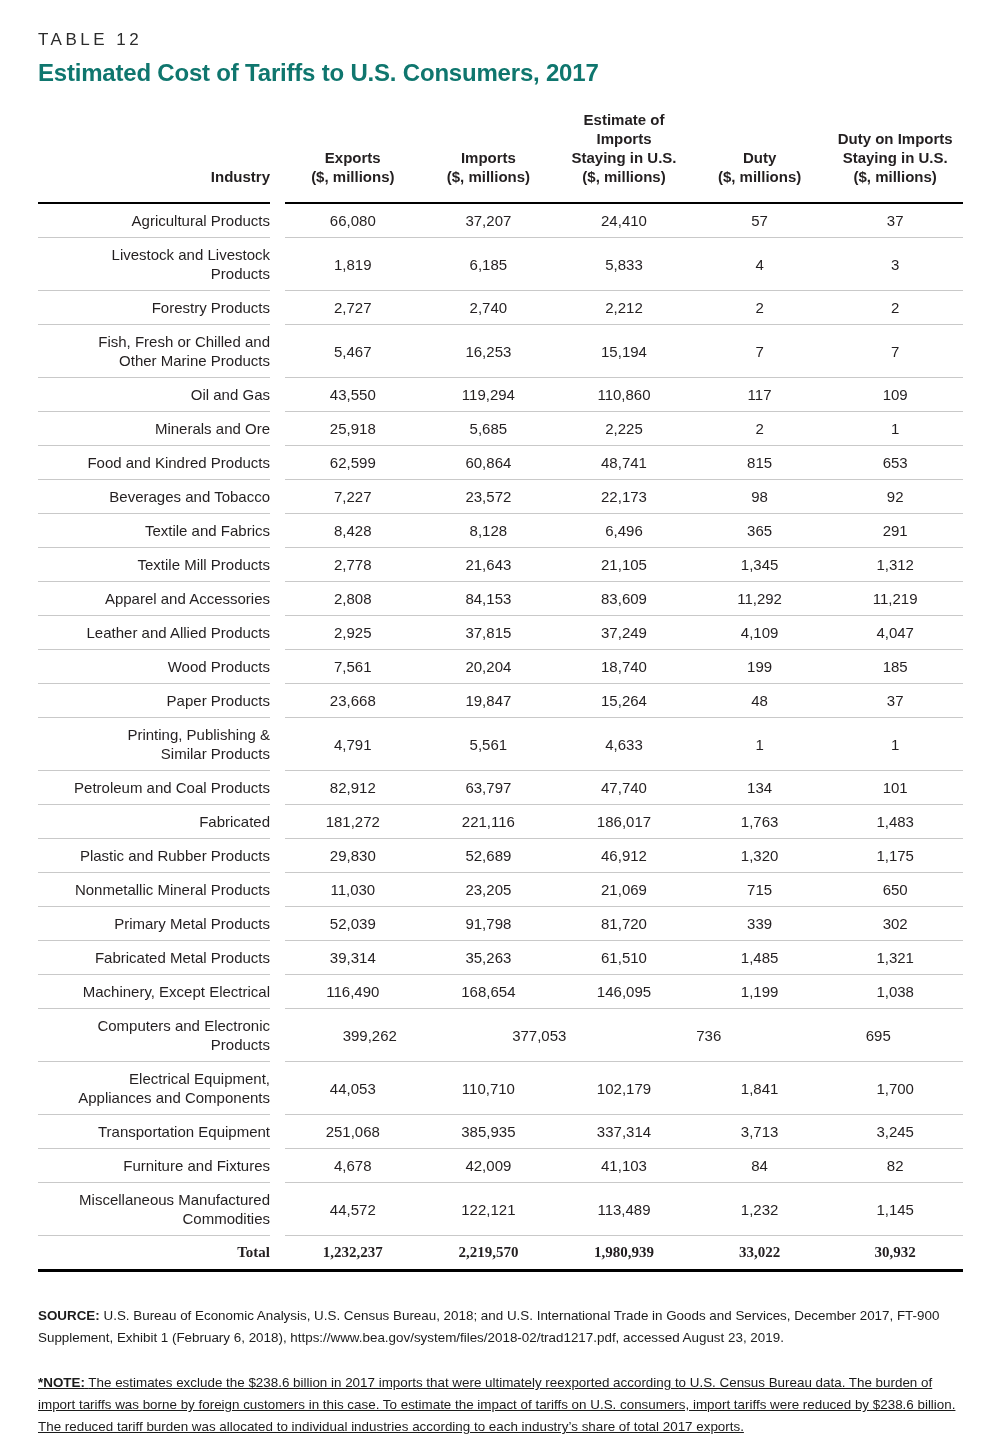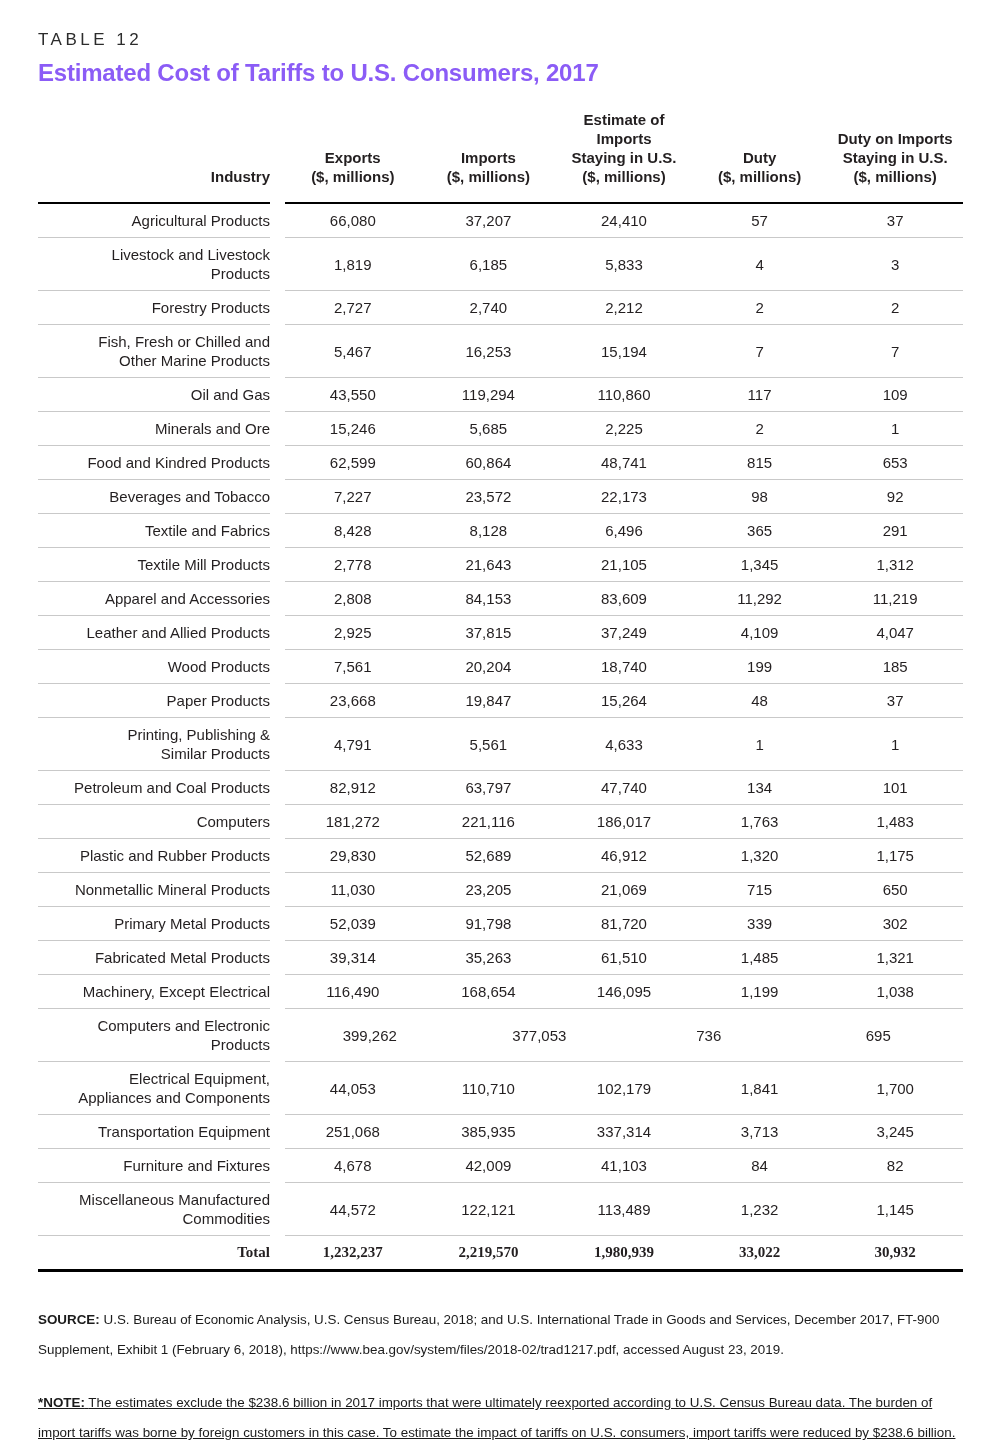--- a/index.html
+++ b/index.html
@@ -28,21 +28,21 @@
     font-weight: 500;
     letter-spacing: 3.5px;
     color: #2c2c2c;
     margin-top: 2px;
   }
   .table-title {
     font-size: 24px;
     font-weight: 800;
     letter-spacing: -0.2px;
     margin: 9px 0 0 0;
-    color: #8b5cf6;
+    color: #0f766e;
   }
   .data-table {
     margin-top: 23px;
     border-bottom: 3px solid var(--rule);
   }
   .row { display: flex; align-items: stretch; }
   .industry-cell {
     width: 232px;
     display: flex;
     align-items: center;
@@ -82,21 +82,21 @@
   
   .body-row .industry-cell,
   .body-row .values { border-bottom: 1px solid var(--sep); }
   .total-row .industry-cell,
   .total-row .values { border-bottom: none; font-family: Liberation Serif, serif; }
   .total-row .industry-cell,
   .total-row .values .cell { font-weight: bold; }
   
   .source-para, .note-para {
     font-size: 13.4px;
-    line-height: 30px;
+    line-height: 22px;
     margin: 0;
     color: #1b1b1b;
     max-width: 925px;
   }
   .source-para { margin-top: 33px; }
   .note-para { margin-top: 23px; text-decoration: underline; }
   .b { font-weight: bold; }
 </style>
 </head>
 <body>
@@ -189,21 +189,21 @@
       <div class="cell value-cell">110,860</div>
       <div class="cell value-cell">117</div>
       <div class="cell value-cell">109</div>
     </div>
   </div>
 
   <div class="row body-row">
     <div class="cell industry-cell">Minerals and Ore</div>
     <div class="col-gap"></div>
     <div class="values">
-      <div class="cell value-cell">15,246</div>
+      <div class="cell value-cell">25,918</div>
       <div class="cell value-cell">5,685</div>
       <div class="cell value-cell">2,225</div>
       <div class="cell value-cell">2</div>
       <div class="cell value-cell">1</div>
     </div>
   </div>
 
   <div class="row body-row">
     <div class="cell industry-cell">Food and Kindred Products</div>
     <div class="col-gap"></div>
@@ -319,21 +319,21 @@
     <div class="values">
       <div class="cell value-cell">82,912</div>
       <div class="cell value-cell">63,797</div>
       <div class="cell value-cell">47,740</div>
       <div class="cell value-cell">134</div>
       <div class="cell value-cell">101</div>
     </div>
   </div>
 
   <div class="row body-row">
-    <div class="cell industry-cell">Computers</div>
+    <div class="cell industry-cell">Fabricated</div>
     <div class="col-gap"></div>
     <div class="values">
       <div class="cell value-cell">181,272</div>
       <div class="cell value-cell">221,116</div>
       <div class="cell value-cell">186,017</div>
       <div class="cell value-cell">1,763</div>
       <div class="cell value-cell">1,483</div>
     </div>
   </div>
 

